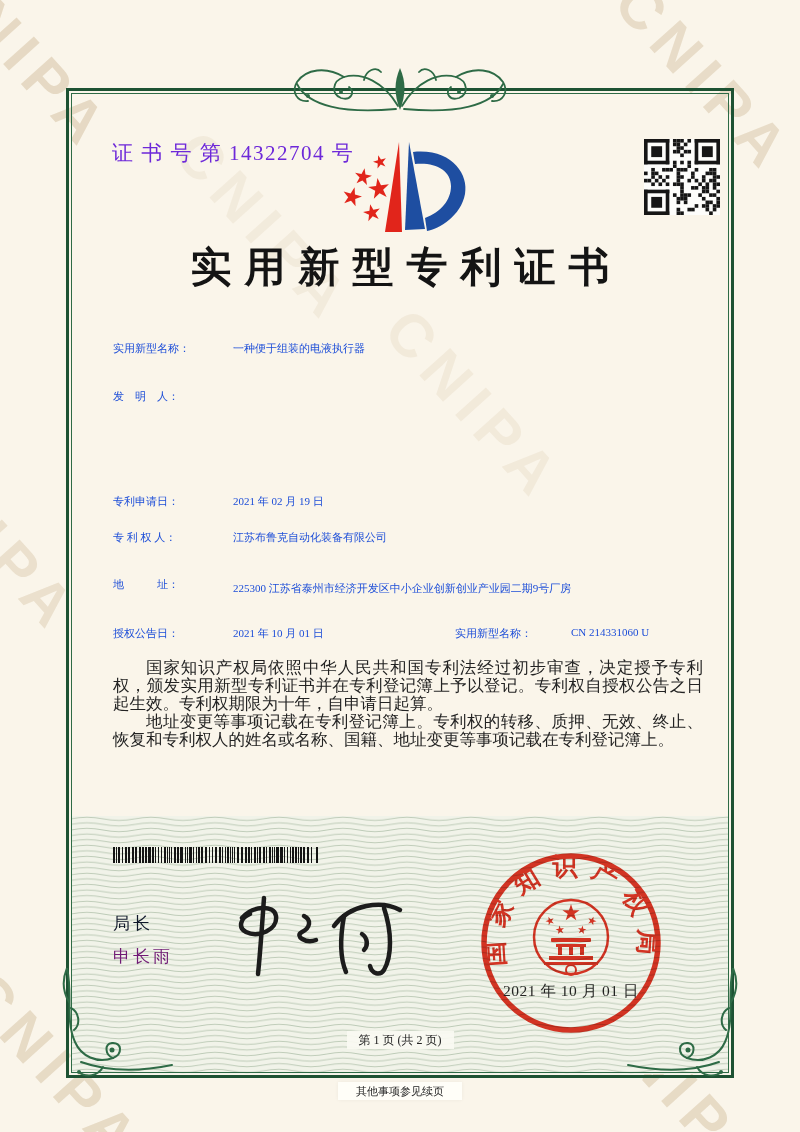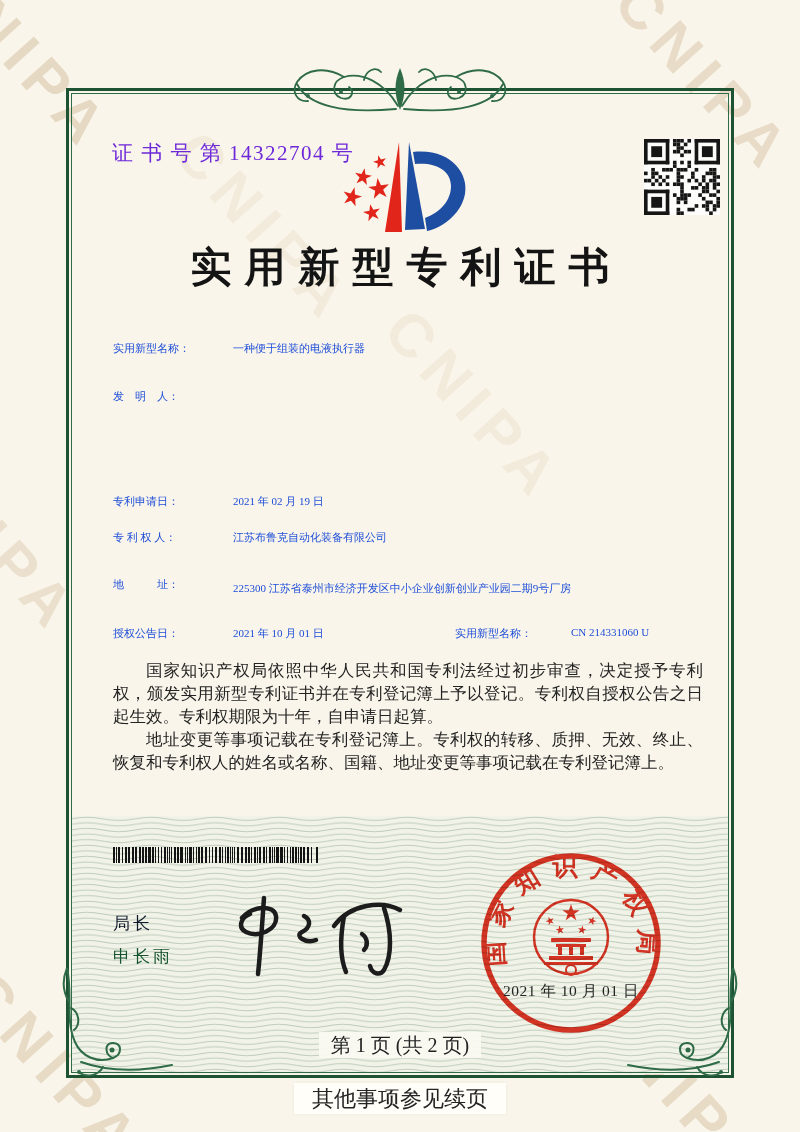--- a/index.html
+++ b/index.html
@@ -47,38 +47,38 @@
   .r0{top:341px}.r1{top:389px}.r2{top:436px}.r3{top:494px}.r4{top:530px}
   .r5{top:577px}.r5 .val{line-height:23px}
   .r6{top:626px}
   .r6 .grp{display:flex}
   .r6 .g1{width:342px;flex:none}
   .r6 .g2{flex:1}
   .r6 .g2 .lbl{width:116px}
 
   
   .body-text{position:absolute;left:113px;top:659px;width:590px;font-size:16.5px;
-             line-height:23px;text-align:justify;color:#232323;z-index:4}
+             line-height:18px;text-align:justify;color:#232323;z-index:4}
   .body-text p{text-indent:2em;margin:0}
 
   
   .barcode{position:absolute;left:113px;top:847px;width:206px;height:16px;z-index:4}
   .sig-title{position:absolute;left:113px;top:912px;font-family:"Liberation Sans","DejaVu Sans",sans-serif;
              font-size:17px;letter-spacing:3px;color:#0f172a;z-index:4}
   .sig-name{position:absolute;left:113px;top:945px;font-family:"Liberation Sans","DejaVu Sans",sans-serif;
-            font-size:17px;letter-spacing:3px;color:#14532d;z-index:4}
+            font-size:17px;letter-spacing:3px;color:#701a75;z-index:4}
   .sig-hand{position:absolute;left:222px;top:886px;width:200px;height:100px;z-index:4}
   .seal{position:absolute;left:478px;top:850px;width:186px;height:186px;z-index:5;
         mix-blend-mode:multiply;opacity:.95}
 
   
-  .page-info{position:absolute;left:0;right:0;top:1032px;text-align:center;font-size:20px;
+  .page-info{position:absolute;left:0;right:0;top:1032px;text-align:center;font-size:12px;
              color:#222;z-index:4}
   .page-info span{background:rgba(250,250,242,.92);padding:2px 12px}
-  .cont-note{position:absolute;left:0;right:0;top:1084px;text-align:center;font-size:22px;
+  .cont-note{position:absolute;left:0;right:0;top:1084px;text-align:center;font-size:11px;
              color:#242424;z-index:4}
   .cont-note span{background:#fffef8;padding:3px 18px;box-shadow:0 0 4px rgba(0,0,0,.05)}
 </style>
 </head>
 <body>
 
 <div class="page">
 
   <div class="wm wm1">CNIPA</div>
   <div class="wm wm2">CNIPA</div>

